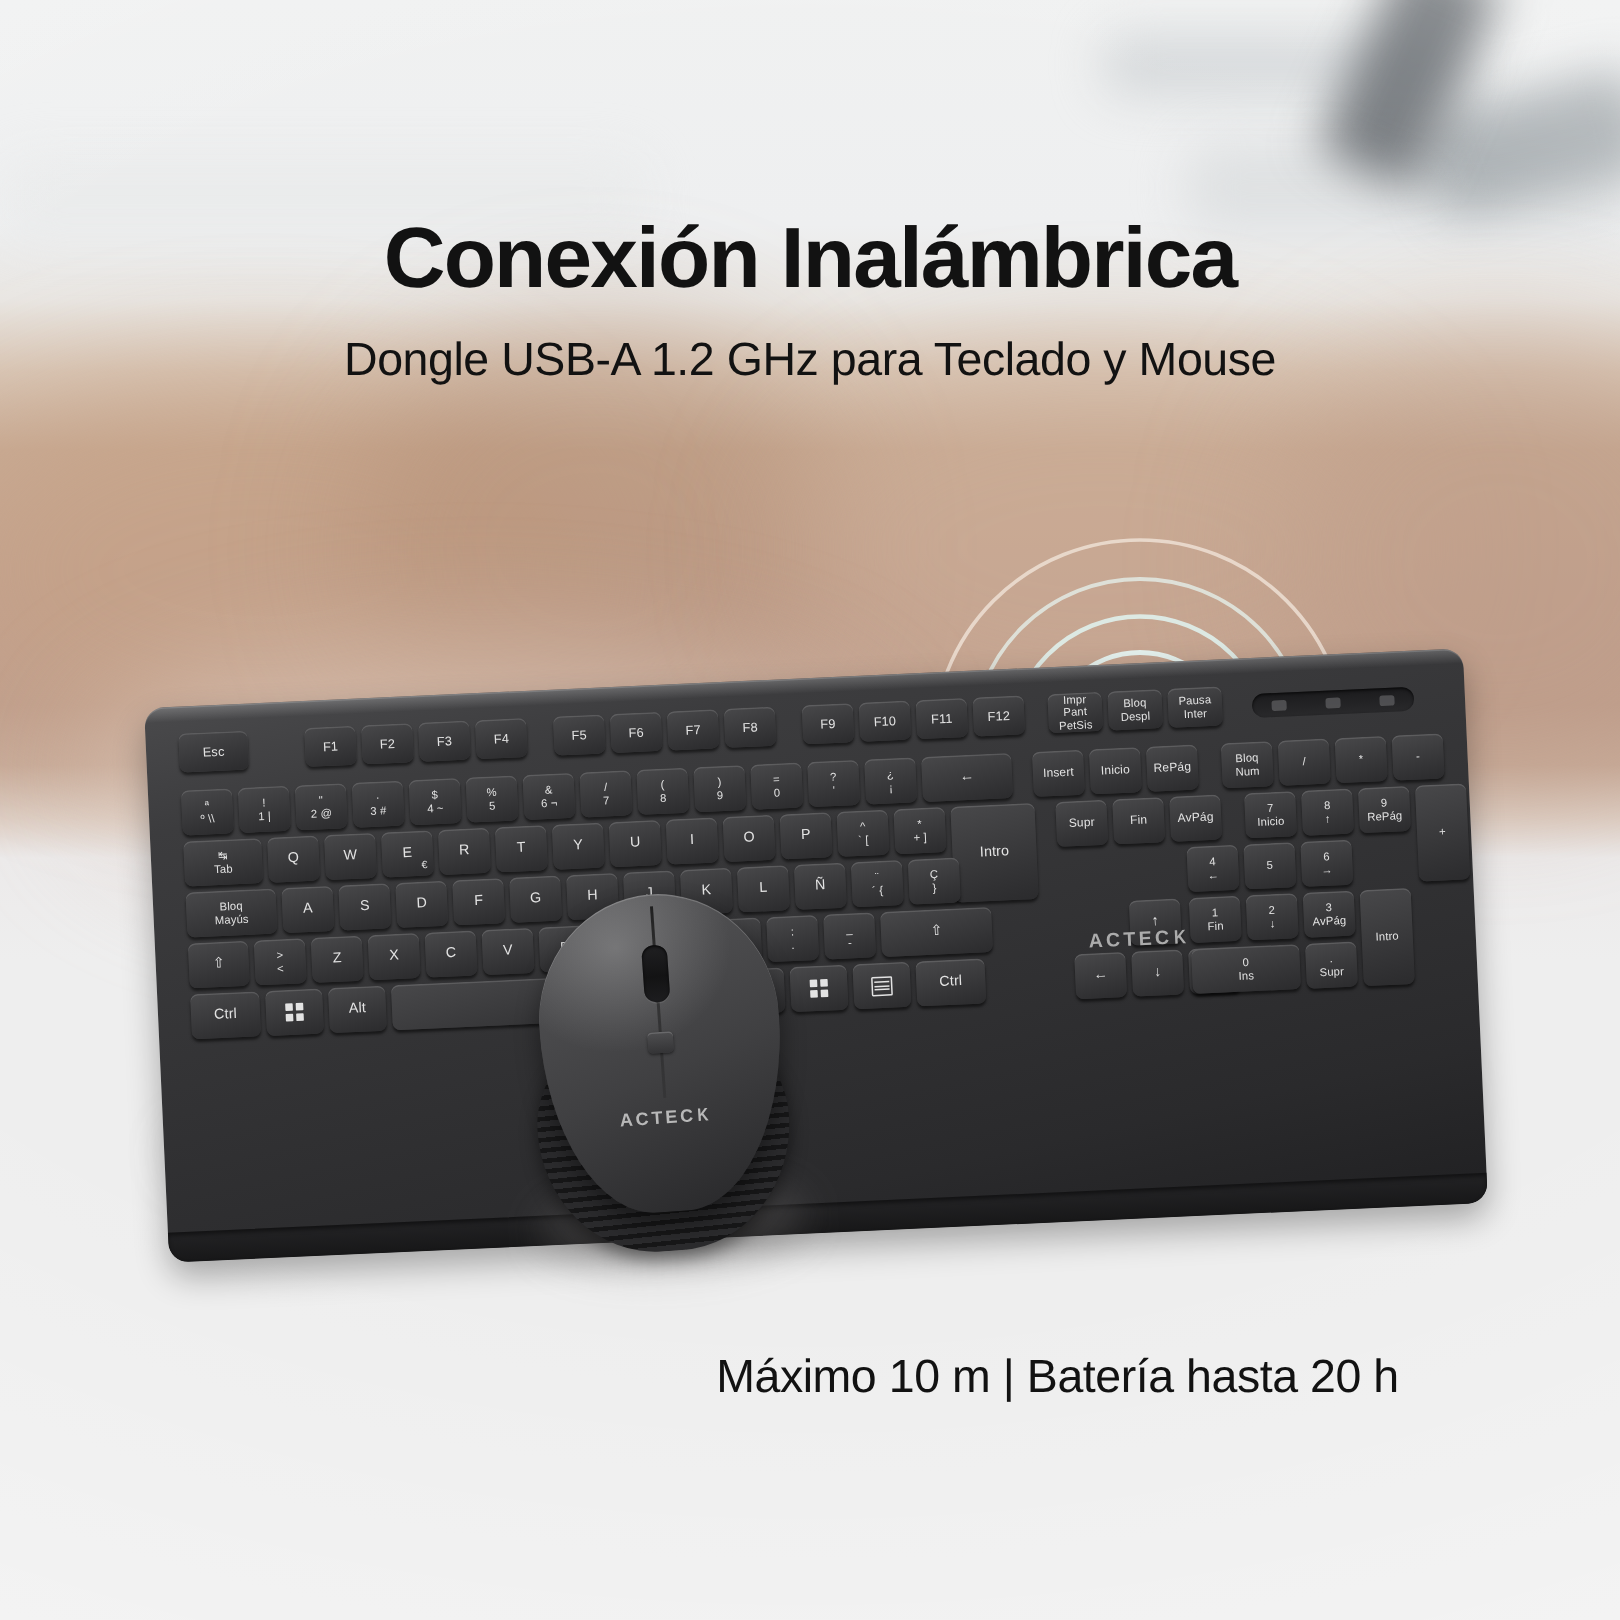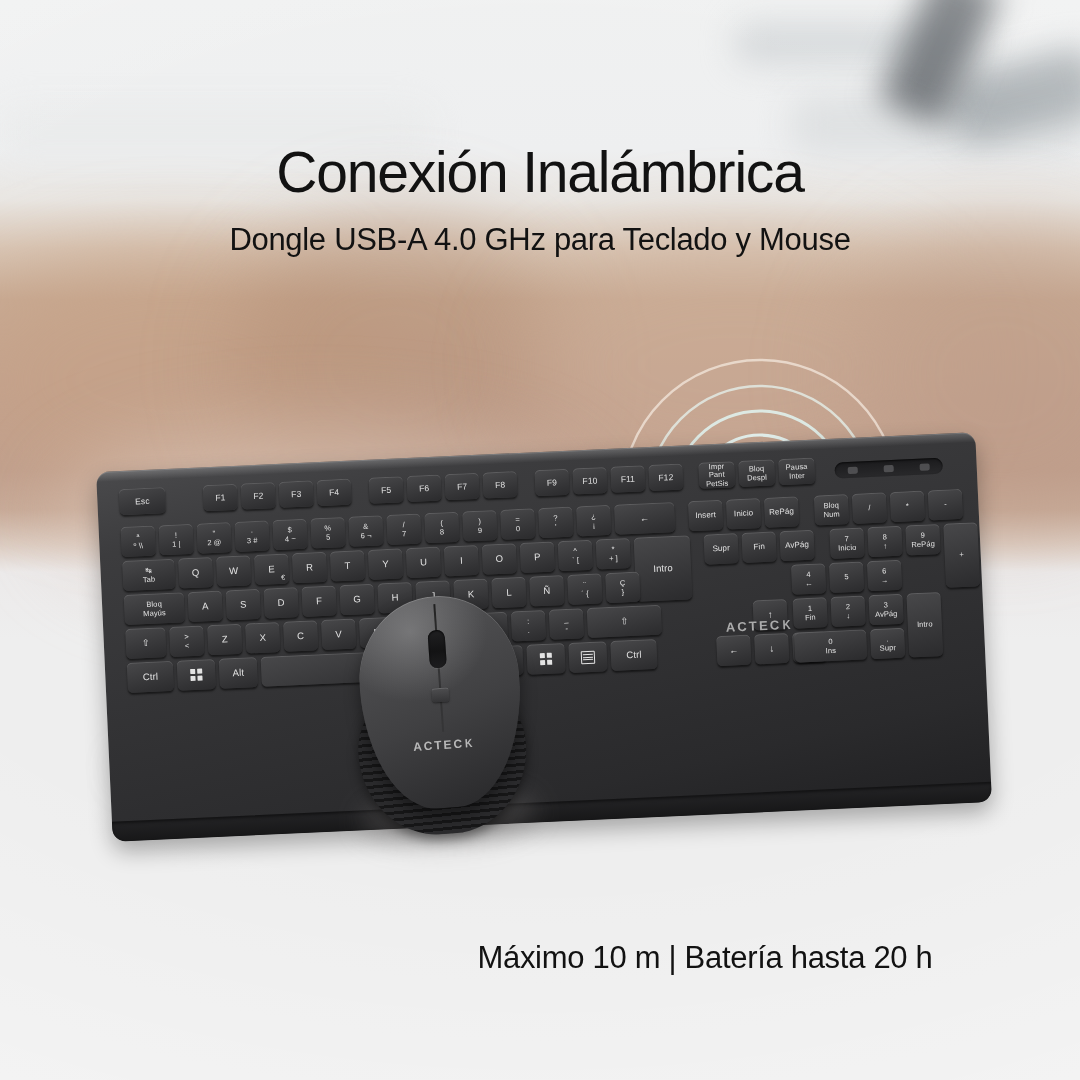--- a/index.html
+++ b/index.html
@@ -40,24 +40,24 @@
   .o1{left:735px;top:22px;width:240px;height:42px;background:rgba(205,209,212,.75);border-radius:16px;}
   .o2{left:905px;top:-30px;width:70px;height:150px;background:rgba(96,101,106,.82);border-radius:10px;transform:rotate(24deg);}
   .o3{left:950px;top:60px;width:150px;height:70px;background:rgba(150,156,161,.70);border-radius:20px;transform:rotate(-14deg);}
   .o4{left:790px;top:95px;width:300px;height:60px;background:rgba(216,219,221,.7);border-radius:22px;}
   .o5{left:0px;top:105px;width:430px;height:55px;background:rgba(232,233,234,.65);border-radius:20px;}
   .bg-vignette{position:absolute;inset:0;background:
       radial-gradient(115% 70% at 50% 42%,rgba(255,255,255,0) 55%,rgba(255,255,255,.35) 100%);}
 
   
   .txt{position:absolute;text-align:center;width:100%;left:0;color:#121212;}
-  #title{top:143px;font-size:57px;font-weight:normal;letter-spacing:-1.2px;line-height:1.05;}
+  #title{top:143px;font-size:57px;font-weight:bold;letter-spacing:-1.2px;line-height:1.05;}
   #subtitle{top:222px;font-size:31px;font-weight:500;letter-spacing:-.3px;}
   #range-title{top:827px;font-size:52px;font-weight:bold;letter-spacing:-1px;padding-left:400px;width:calc(100% - 400px);}
-  #range-sub{top:940px;font-size:31px;font-weight:500;letter-spacing:-.3px;padding-left:330px;width:calc(100% - 330px);}
+  #range-sub{top:900px;font-size:31px;font-weight:500;letter-spacing:-.3px;padding-left:330px;width:calc(100% - 330px);}
 
   
   #signal{position:absolute;left:560px;top:268px;width:400px;height:230px;pointer-events:none;}
   #signal svg{width:100%;height:100%;overflow:visible;}
   .arc{fill:none;stroke-linecap:round;}
 
   
   #kb-wrap{position:absolute;left:104px;top:452px;width:880px;height:370px;
            transform:rotate(-2.6deg);transform-origin:50% 50%;}
   #kb-shadow{position:absolute;left:8px;top:258px;width:850px;height:80px;
@@ -157,21 +157,21 @@
   <div class="bg-obj o3"></div>
   <div class="bg-obj o2"></div>
   <div class="bg-blotch b1"></div>
   <div class="bg-blotch b2"></div>
   <div class="bg-blotch b3"></div>
   <div class="bg-blotch b4"></div>
   <div class="bg-blotch b5"></div>
   <div class="bg-vignette"></div>
 
   <div class="txt" id="title">Conexión Inalámbrica</div>
-  <div class="txt" id="subtitle">Dongle USB-A 4.0 GHz para Teclado y Mouse</div>
+  <div class="txt" id="subtitle">Dongle USB-A 1.2 GHz para Teclado y Mouse</div>
 
   <div id="signal">
     <svg viewBox="0 0 400 230" preserveAspectRatio="none">
       <defs>
         <radialGradient id="glowc" cx="50%" cy="100%" r="72%">
           <stop offset="0%" stop-color="#eafffd" stop-opacity=".95"></stop>
           <stop offset="45%" stop-color="#cdeeea" stop-opacity=".38"></stop>
           <stop offset="100%" stop-color="#cdeeea" stop-opacity="0"></stop>
         </radialGradient>
       </defs>

